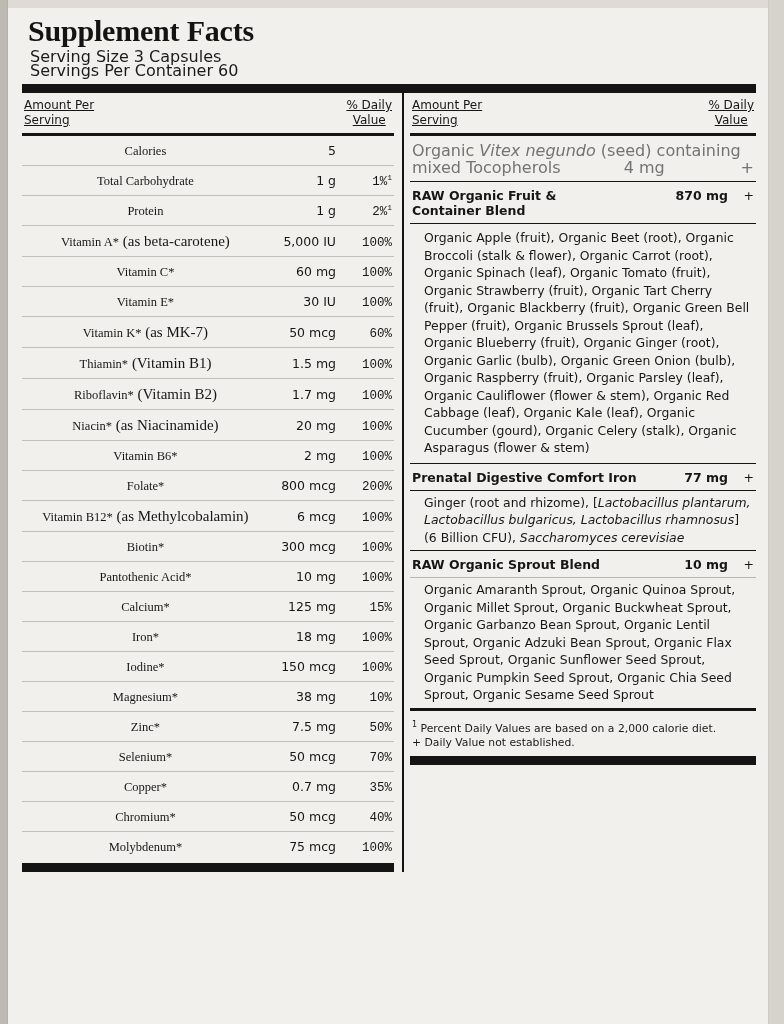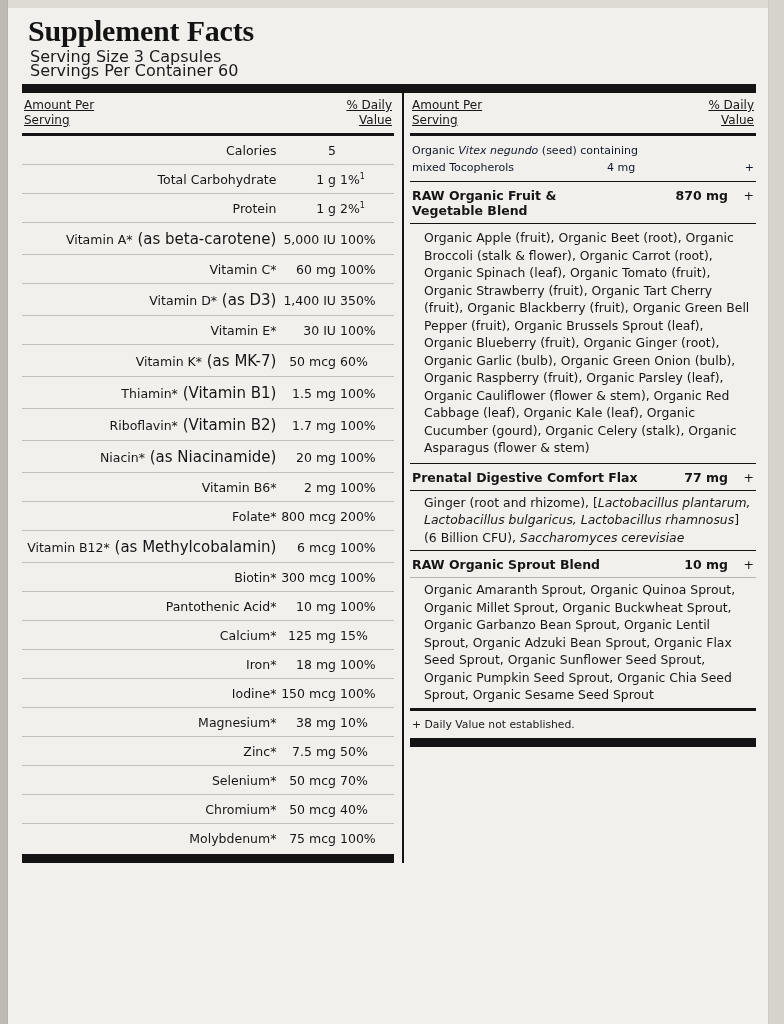--- a/index.html
+++ b/index.html
@@ -101,41 +101,41 @@
   .hdr {
     display: flex;
     justify-content: space-between;
     font-size: 12px;
     color: #161616;
     line-height: 15px;
     padding: 5px 2px 5px 2px;
     text-decoration: underline;
   }
   .hdr .l { text-align: left; }
-  .hdr .r { text-align: right; }
+  .hdr .r { text-align: center; }
 
   .hr { height: 1px; background: #141414; }
   .hr-med { height: 3px; background: #141414; }
   .hr-light { height: 1px; background: #b8b5ae; }
 
   table.nut {
     width: 100%;
     border-collapse: collapse;
     font-size: 12.5px;
     color: #161616;
   }
   table.nut td {
     padding: 7px 2px 6px 2px;
     border-bottom: 1px solid #c3c0b9;
     vertical-align: baseline;
   }
   table.nut tr:last-child td { border-bottom: none; }
-  td.name { text-align: right; }
+  td.name { text-align: center; font-family: Liberation Serif, serif; }
   td.amt { text-align: right; white-space: nowrap; padding-right: 10px; }
-  td.dv { white-space: nowrap; width: 52px; }
+  td.dv { text-align: right; white-space: nowrap; width: 52px; font-family: Liberation Mono, monospace; }
   .sub { font-size: 15px; }
   sup { font-size: 8px; vertical-align: super; }
 
   .rowline {
     display: flex;
     justify-content: space-between;
     align-items: baseline;
     font-size: 12.5px;
     color: #161616;
     padding: 6px 2px 5px 2px;
@@ -165,23 +165,23 @@
     height: 9px;
     background: #141414;
     margin-top: 6px;
   }
   .left-bottom-bar {
     height: 9px;
     background: #141414;
     margin-top: 2px;
   }
   .vitex {
-    font-size: 11px;
+    font-size: 16px;
     line-height: 17px;
-    color: #0f172a;
+    color: #737373;
     padding: 6px 2px 5px 2px;
   }
   .vitex .line2 {
     display: flex;
     justify-content: space-between;
     align-items: baseline;
   }
   .vitex .line2 .am { padding-right: 10px; }
   .vitex .line2 .pd { width: 16px; text-align: right; }
 </style>
@@ -238,25 +238,20 @@
                 <td class="name">Vitamin A*<span class="sub"> (as beta-carotene)</span></td>
                 <td class="amt">5,000 IU</td>
                 <td class="dv">100%</td>
               </tr>
               <tr>
                 <td class="name">Vitamin C*</td>
                 <td class="amt">60 mg</td>
                 <td class="dv">100%</td>
               </tr>
               <tr>
-                <td class="name">Vitamin D*<span class="sub"> (as D3)</span></td>
-                <td class="amt">1,400 IU</td>
-                <td class="dv">350%</td>
-              </tr>
-              <tr>
                 <td class="name">Vitamin E*</td>
                 <td class="amt">30 IU</td>
                 <td class="dv">100%</td>
               </tr>
               <tr>
                 <td class="name">Vitamin K*<span class="sub"> (as MK-7)</span></td>
                 <td class="amt">50 mcg</td>
                 <td class="dv">60%</td>
               </tr>
               <tr>
@@ -321,20 +316,25 @@
               </tr>
               <tr>
                 <td class="name">Zinc*</td>
                 <td class="amt">7.5 mg</td>
                 <td class="dv">50%</td>
               </tr>
               <tr>
                 <td class="name">Selenium*</td>
                 <td class="amt">50 mcg</td>
                 <td class="dv">70%</td>
+              </tr>
+              <tr>
+                <td class="name">Copper*</td>
+                <td class="amt">0.7 mg</td>
+                <td class="dv">35%</td>
               </tr>
               <tr>
                 <td class="name">Chromium*</td>
                 <td class="amt">50 mcg</td>
                 <td class="dv">40%</td>
               </tr>
               <tr>
                 <td class="name">Molybdenum*</td>
                 <td class="amt">75 mcg</td>
                 <td class="dv">100%</td>
@@ -368,32 +368,32 @@
             <span class="nm">mixed Tocopherols</span>
             <span class="am">4 mg</span>
             <span class="pd">+</span>
           </div>
         </div>
         <div class="hr"></div>
 
         <div class="rowline">
           <span class="nm bold">
             <span>RAW Organic Fruit &amp;</span><br>
-            <span>Vegetable Blend</span>
+            <span>Container Blend</span>
           </span>
           <span class="am bold">870 mg</span>
           <span class="pd">+</span>
         </div>
         <div class="hr"></div>
 
         <div class="para">Organic Apple (fruit), Organic Beet (root), Organic Broccoli (stalk &amp; flower), Organic Carrot (root), Organic Spinach (leaf), Organic Tomato (fruit), Organic Strawberry (fruit), Organic Tart Cherry (fruit), Organic Blackberry (fruit), Organic Green Bell Pepper (fruit), Organic Brussels Sprout (leaf), Organic Blueberry (fruit), Organic Ginger (root), Organic Garlic (bulb), Organic Green Onion (bulb), Organic Raspberry (fruit), Organic Parsley (leaf), Organic Cauliflower (flower &amp; stem), Organic Red Cabbage (leaf), Organic Kale (leaf), Organic Cucumber (gourd), Organic Celery (stalk), Organic Asparagus (flower &amp; stem)</div>
         <div class="hr"></div>
 
         <div class="rowline">
-          <span class="nm bold">Prenatal Digestive Comfort Flax</span>
+          <span class="nm bold">Prenatal Digestive Comfort Iron</span>
           <span class="am bold">77 mg</span>
           <span class="pd">+</span>
         </div>
         <div class="hr"></div>
 
         <div class="para tight">
           <span>Ginger (root and rhizome), [</span><span class="ital">Lactobacillus plantarum, Lactobacillus bulgaricus, Lactobacillus rhamnosus</span><span>] (6 Billion CFU), </span><span class="ital">Saccharomyces cerevisiae</span>
         </div>
         <div class="hr"></div>
 
@@ -402,20 +402,24 @@
           <span class="am bold">10 mg</span>
           <span class="pd">+</span>
         </div>
         <div class="hr-light"></div>
 
         <div class="para tight">Organic Amaranth Sprout, Organic Quinoa Sprout, Organic Millet Sprout, Organic Buckwheat Sprout, Organic Garbanzo Bean Sprout, Organic Lentil Sprout, Organic Adzuki Bean Sprout, Organic Flax Seed Sprout, Organic Sunflower Seed Sprout, Organic Pumpkin Seed Sprout, Organic Chia Seed Sprout, Organic Sesame Seed Sprout</div>
 
         <div class="hr-med"></div>
 
         <div class="footnotes">
+          <div>
+            <sup>1</sup>
+            <span>Percent Daily Values are based on a 2,000 calorie diet.</span>
+          </div>
           <div>+ Daily Value not established.</div>
         </div>
 
         <div class="bottom-bar"></div>
       </div>
 
     </div>
   </div>
 </div>
 

